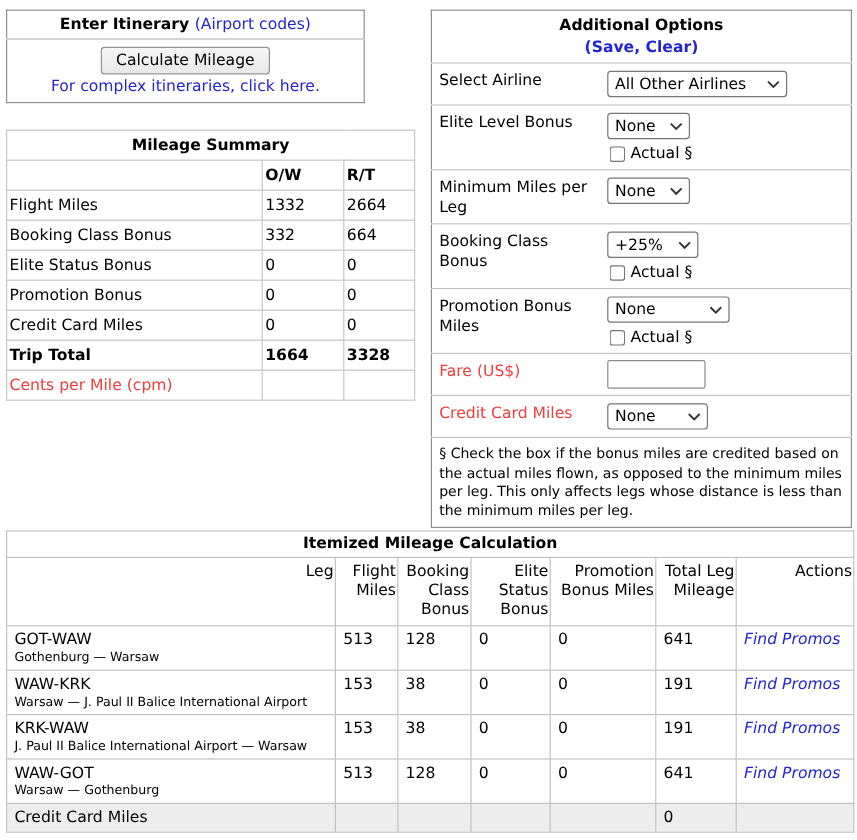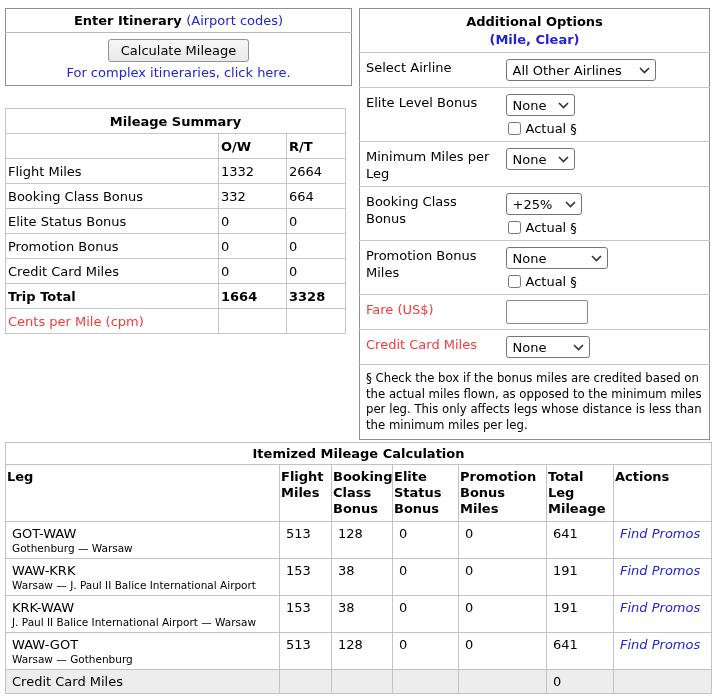--- a/index.html
+++ b/index.html
@@ -15,21 +15,21 @@
   .col-left { width:347px; }
   .col-right { width:347px; margin-left:7px; }
 
   a, .lnk { color:#2323d6; text-decoration:none; cursor:pointer; }
   .red { color:#f23b3b; }
 
   table.box { border-collapse:collapse; border:1px solid #8f8f8f; background:#fff; }
   .ttl { font-weight:bold; text-align:center; }
 
   
-  .itin { width:347px; }
+  .itin { width:299px; }
   .itin td { border-top:1px solid #b9b9b9; padding:4px 2px; text-align:center; }
   .itin tr:first-child td { border-top:none; }
   .itin .ttl .lnk { font-weight:normal; }
   .code-input {
     width:56px; height:23px; border:1px solid #8a8a8a; border-radius:2px;
     font-family:inherit; font-size:13px; padding:1px 4px; margin:2px 0;
   }
   .dash { margin:0 2px; color:#000; }
   .calc-btn {
     font-family:inherit; font-size:13px; color:#000;
@@ -63,21 +63,21 @@
   .fare-input {
     width:82px; height:24px; border:1px solid #8a8a8a; border-radius:2px;
     font-family:inherit; font-size:13px; padding:1px 4px; margin:1px 0;
   }
   .options .notecell { font-size:11.7px; line-height:1.32; padding:6px; }
 
   
   .itemized { width:706px; margin-top:2px; table-layout:fixed; }
   .itemized td { border:1px solid #c2c2c2; padding:4px 6px; vertical-align:top; }
   .itemized .ttl { padding:3px; }
-  .itemized td.colhd { font-weight:bold; text-align:left; padding:4px 1px; line-height:1.22; vertical-align:top; }
+  .itemized td.colhd { font-weight:normal; text-align:right; padding:4px 1px; line-height:1.22; vertical-align:top; }
   .leg-code { font-size:13px; }
   .leg-sub { font-size:10.5px; margin-top:1px; }
   .find { font-style:italic; }
   tr.shade1 td { background:#ededed; }
 </style>
 </head>
 <body>
 
 <div class="page">
   <div class="top">
@@ -157,21 +157,21 @@
         </table>
     </div>
 
     <div class="col-right">
 
       <table class="options box">
         <tbody>
             <tr>
           <td class="ttl" colspan="2">
             <span>Additional Options</span><br>
-            <span class="lnk">(</span><span class="lnk">Mile</span><span class="lnk">, </span><span class="lnk">Clear</span><span class="lnk">)</span>
+            <span class="lnk">(</span><span class="lnk">Save</span><span class="lnk">, </span><span class="lnk">Clear</span><span class="lnk">)</span>
           </td>
         </tr>
         <tr>
           <td class="lbl">Select Airline</td>
           <td>
             <span class="fsel" style="width:150px">
               <span>All Other Airlines</span>
               <span class="chev">
                     <svg width="11" height="7" viewBox="0 0 11 7">
                       <polyline points="1,1 5.5,5.5 10,1" fill="none" stroke="#333" stroke-width="1.6"></polyline>

